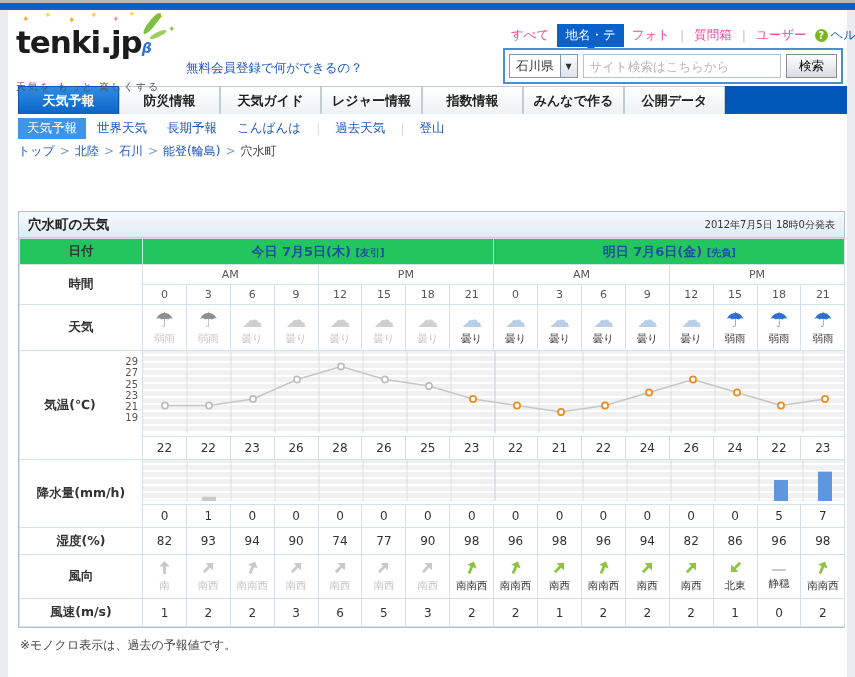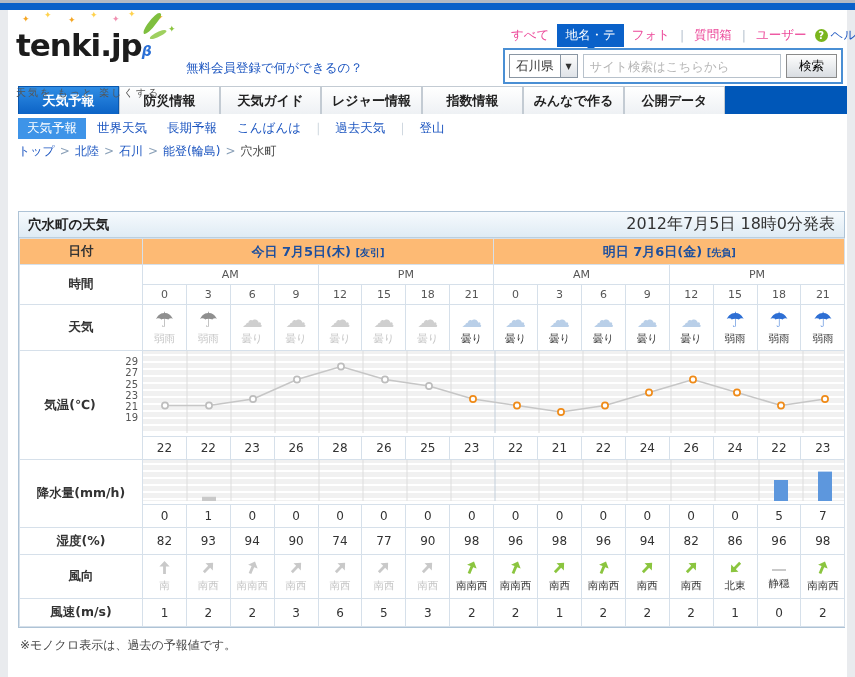--- a/index.html
+++ b/index.html
@@ -6,21 +6,21 @@
   html,body { width:855px; }
   body { font-family: "DejaVu Sans", "Liberation Sans", sans-serif; background:#e9ebee; font-size:12px; color:#333; }
   .page { width:855px; height:677px; background:#e9ebee; overflow:hidden; position:relative; }
   .topbar-gray { height:3px; background:#b3bac4; }
   .topbar-blue { height:7px; background:#0a61c9; }
   .content { margin:0 8px; width:839px; background:#fff; height:667px; position:relative; }
 
   
   .header { position:relative; height:74px; background:#fff; }
   .logo { position:absolute; left:8px; top:16px; width:170px; }
-  .logo-text { font-size:31px; font-weight:bold; color:#1c1c1c; letter-spacing:-1px; line-height:38px;}
+  .logo-text { font-size:31px; font-weight:bold; color:#1c1c1c; letter-spacing:-1px; line-height:32px;}
   .logo-beta { font-size:14px; color:#2a6fd6; font-style:italic; }
   .logo-tagline { font-size:10px; color:#555; letter-spacing:2px; margin-top:16px; }
   .logo-decor span { position:absolute; font-size:9px; }
   .leaf { position:absolute; width:26px; height:7px; background:#7fbf3f; border-radius:60% 100% 40% 100%; transform:rotate(-55deg); left:123px; top:-6px; }
   .leaf2 { position:absolute; width:18px; height:5px; background:#9fd05f; border-radius:60% 100% 40% 100%; transform:rotate(-30deg); left:133px; top:6px; }
   .greeting { position:absolute; left:178px; top:30px; font-size:12.5px; color:#222; white-space:nowrap; }
   .greeting .sep { color:#99a; margin:0 8px; }
   a.lnk { color:#1d56c0; text-decoration:none; cursor:pointer; }
   .signup { position:absolute; left:178px; top:50px; font-size:12.5px; }
 
@@ -57,26 +57,26 @@
 
   
   .breadcrumb { margin-top:2px; padding-left:10px; height:20px; display:flex; align-items:center; font-size:12px; }
   .bc-sep { color:#8aa0b8; margin:0 5px; }
   .bc-last { color:#444; }
 
   
   .card { margin:50px 10px 0 10px; width:827px; border:1px solid #aec3d6; }
   .card-title { height:26px; background:linear-gradient(#f6fafd,#dfebf4); border-bottom:1px solid #bccfde; display:flex; align-items:center; padding:0 9px; }
   .card-title .t { font-size:13.5px; font-weight:bold; color:#222; }
-  .card-title .pub { margin-left:auto; font-size:16px; color:#333; }
+  .card-title .pub { margin-left:auto; font-size:10px; color:#333; }
 
   table.wx { border-collapse:collapse; table-layout:fixed; width:825px; }
   table.wx td, table.wx th { border:1px solid #d6e0ea; text-align:center; vertical-align:middle; overflow:hidden; }
   th.rowlab { font-size:12.5px; font-weight:bold; color:#333; background:#fff; }
-  tr.date-row td, tr.date-row th { background:#fdba74; height:26px; }
+  tr.date-row td, tr.date-row th { background:#22c55e; height:26px; }
   .day-label { color:#1d4f9e; font-weight:bold; font-size:13px; }
   .day-label .rokuyo { font-size:10px; font-weight:bold; }
   tr.period-row td { height:20px; font-size:11px; color:#555; }
   tr.hour-row td { height:20px; font-size:11px; color:#555; }
   tr.weather-row td { height:46px; }
   .wicon { font-size:21px; line-height:22px; }
   .wicon.cloud { color:#b9cfe8; }
   .wicon.rain { color:#2e6fd4; }
   .wicon.cloud.past { color:#cfcfcf; }
   .wicon.rain.past { color:#8f8f8f; }

